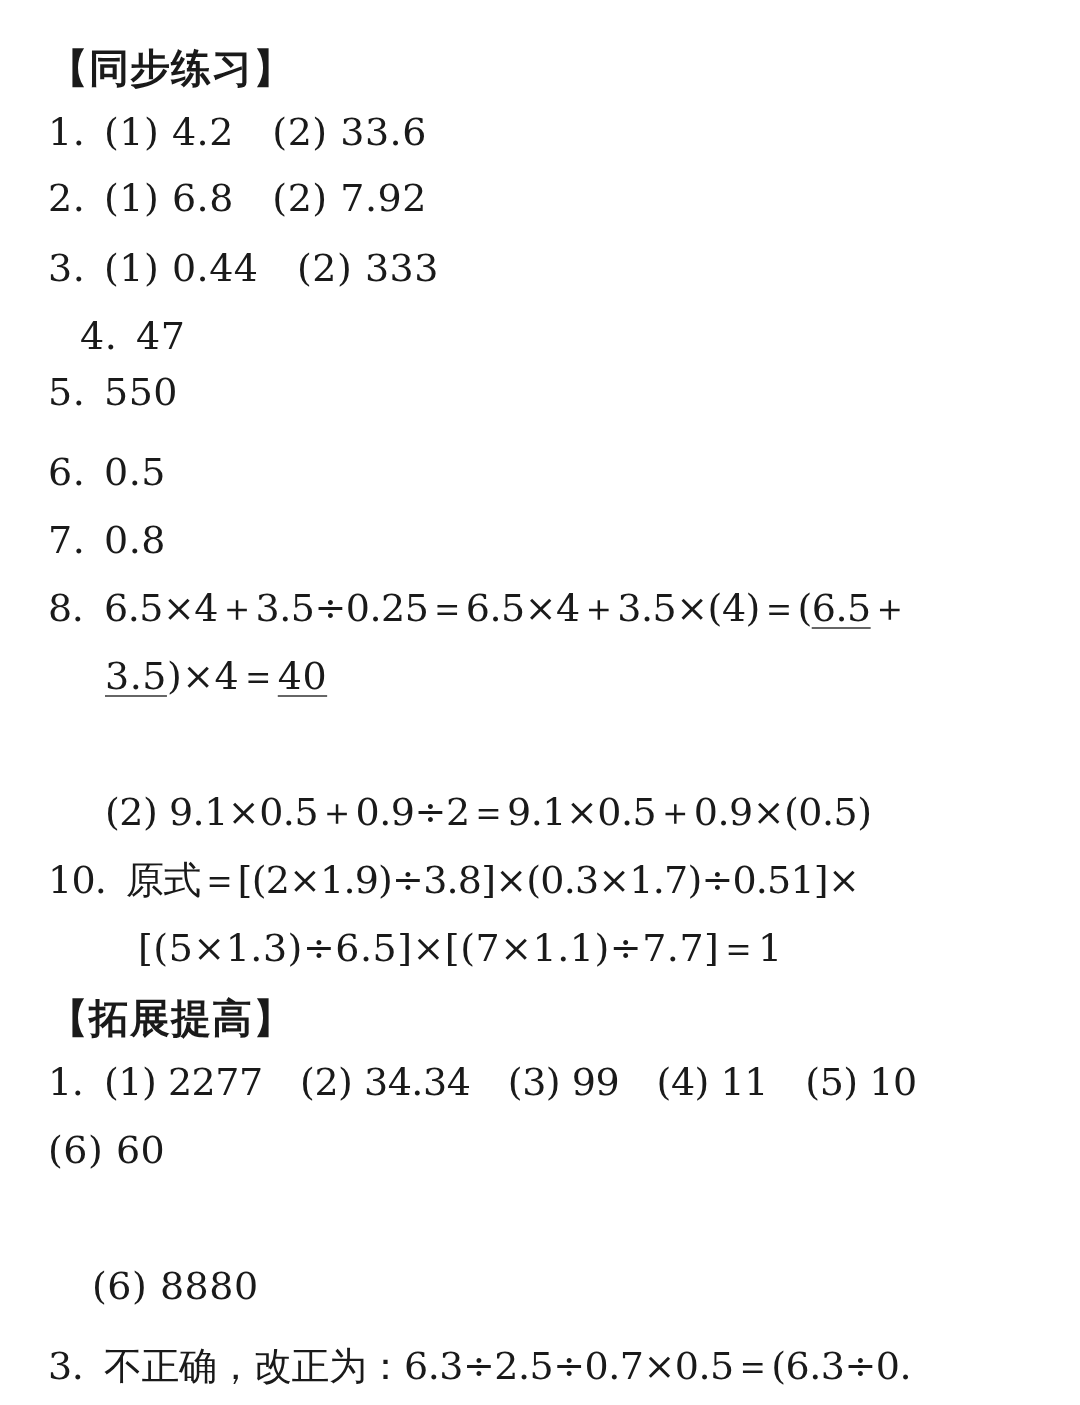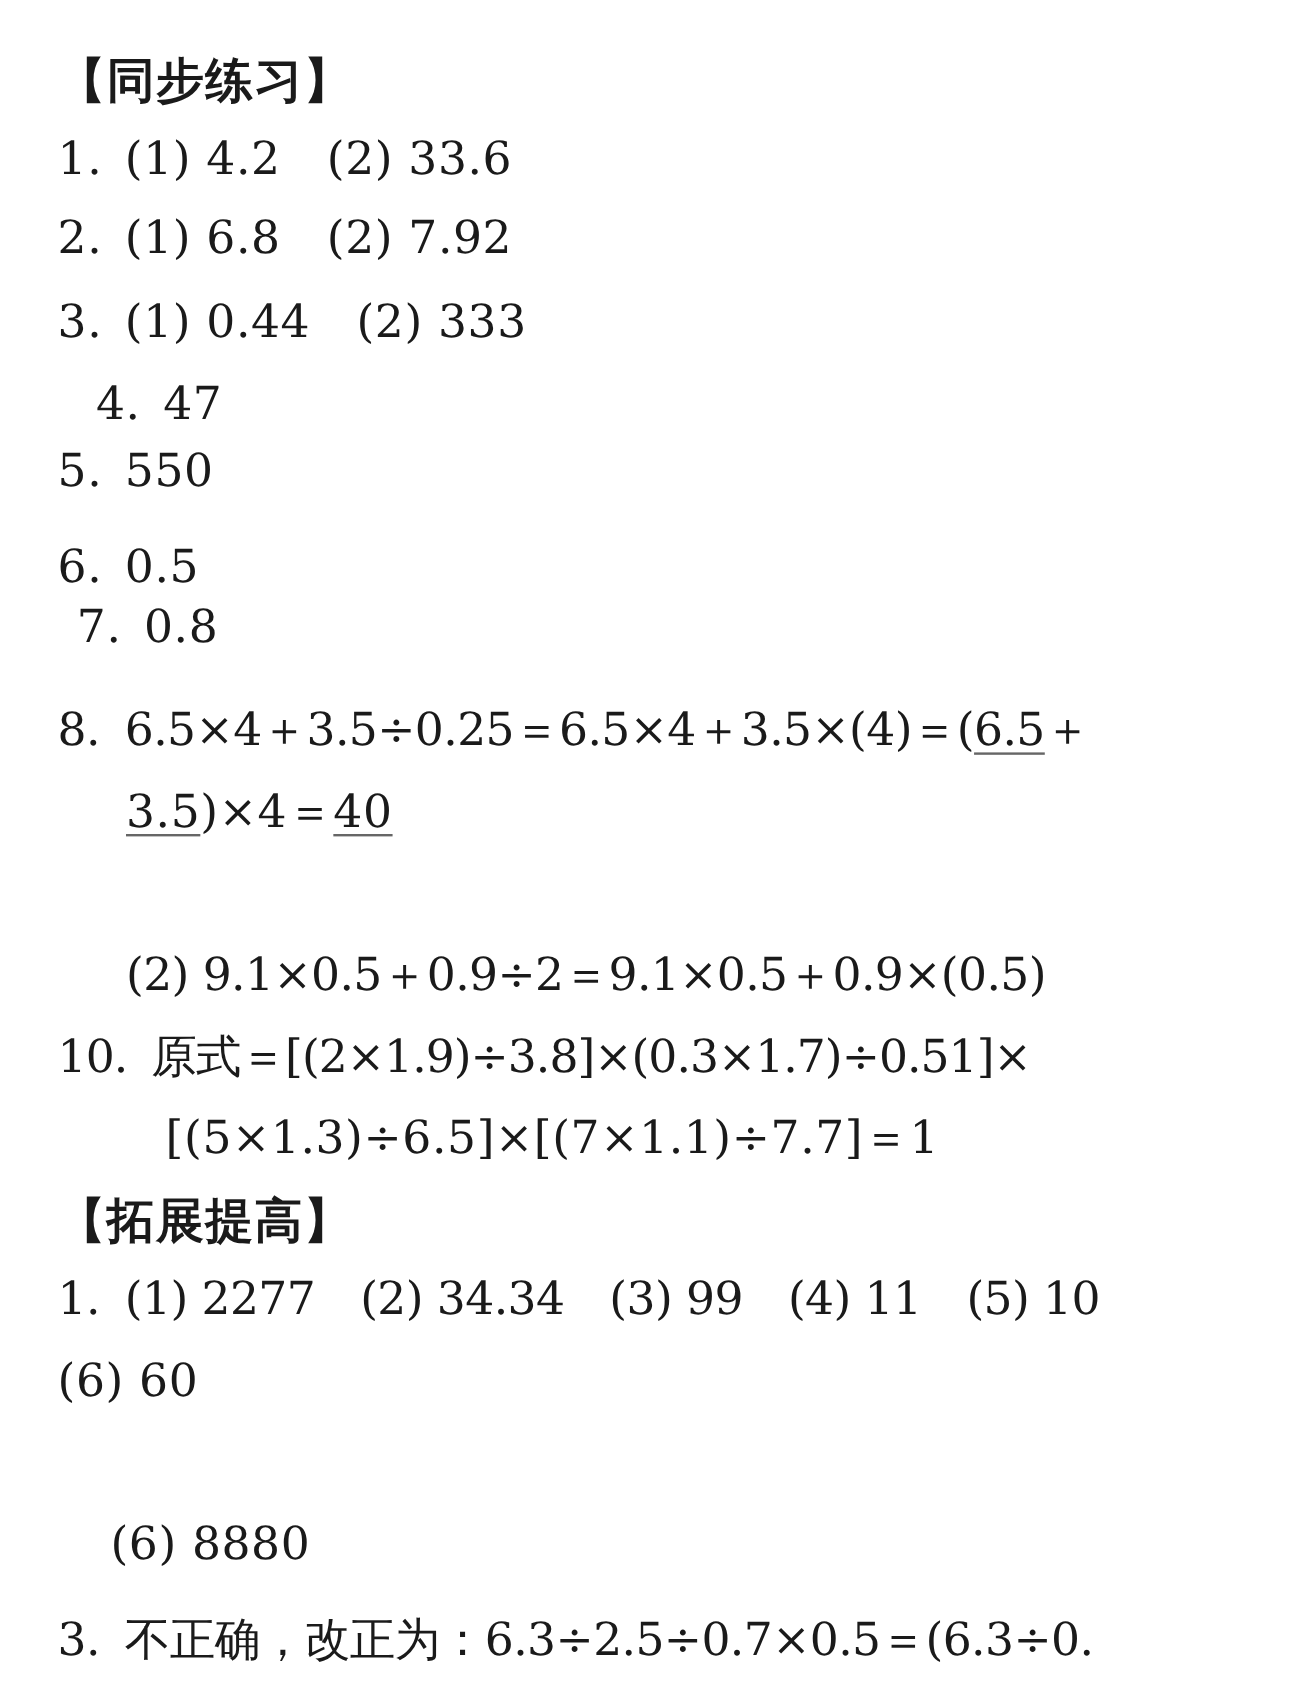--- a/index.html
+++ b/index.html
@@ -73,21 +73,21 @@
   </div>
 
   <div class="line" style="top:362px;">
     <span class="num">5.</span><span>550</span>
   </div>
 
   <div class="line" style="top:442px;">
     <span class="num">6.</span><span>0.5</span>
   </div>
 
-  <div class="line" style="top:492px;margin-left:16px;">
+  <div class="line" style="top:510px;">
     <span class="num">7.</span><span>0.8</span>
   </div>
 
   <div class="line" style="top:578px; letter-spacing:-0.5px;">
     <span class="num">8.</span><span>6.5×4＋3.5÷0.25＝6.5×4＋3.5×(4)＝(</span><span class="u">6.5</span><span>＋</span>
   </div>
   <div class="line indent" style="top:646px;">
     <span class="u">3.5</span><span>)×4＝</span><span class="u">40</span>
   </div>
 

